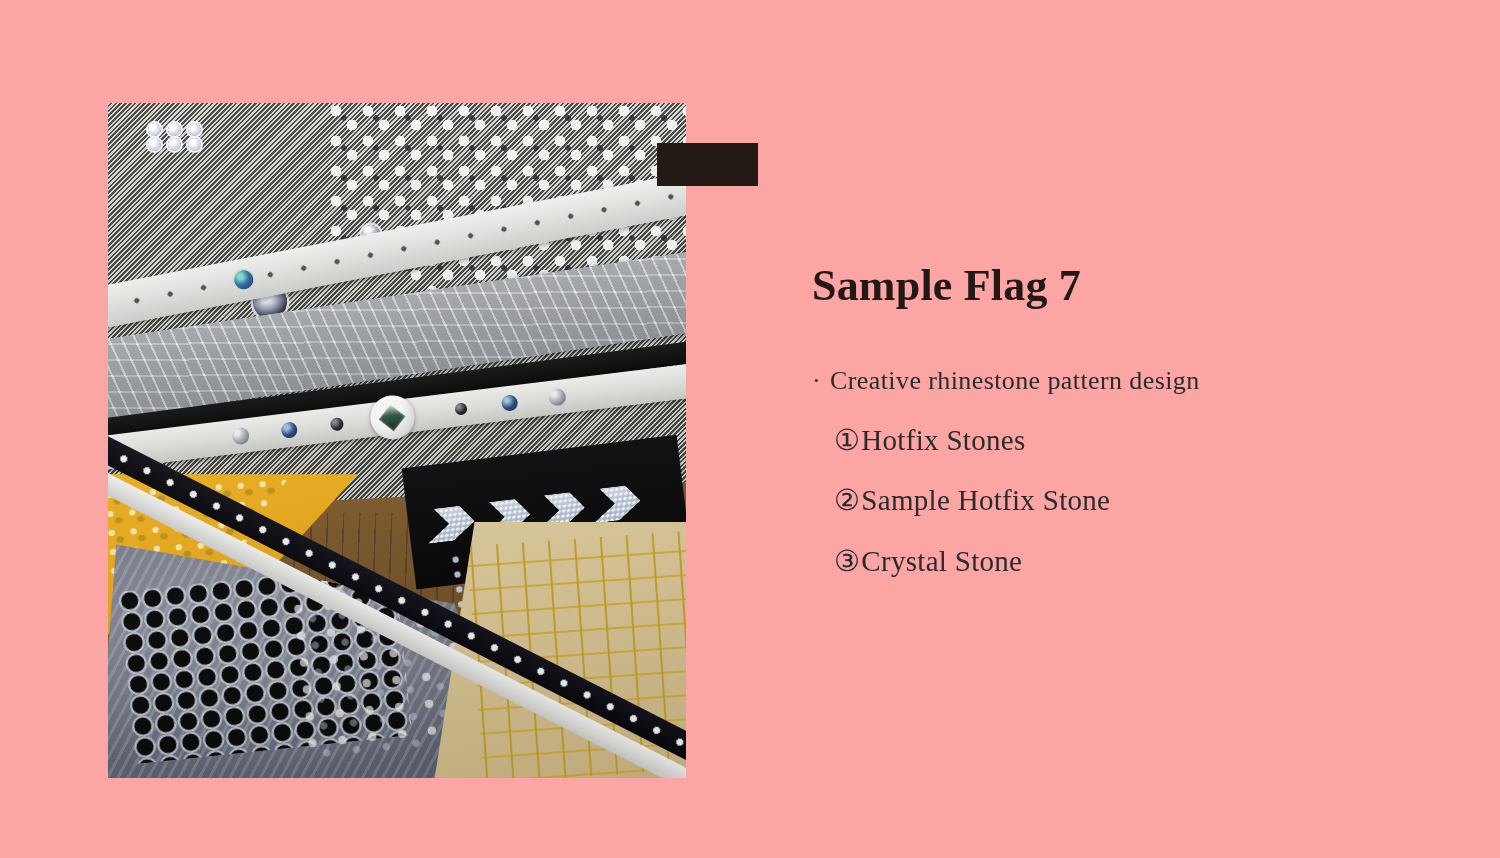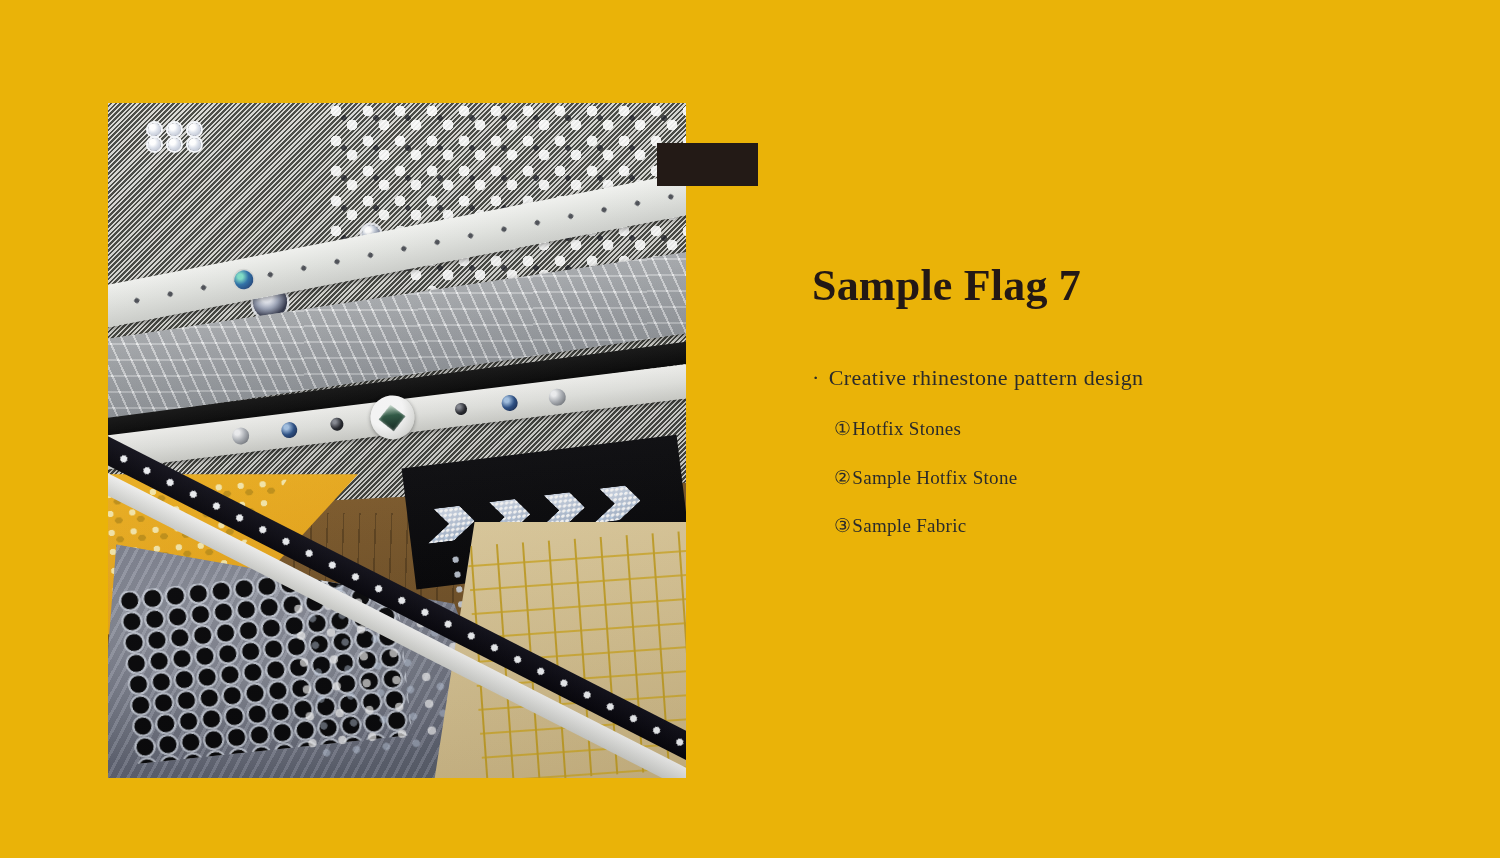--- a/index.html
+++ b/index.html
@@ -6,21 +6,21 @@
   * { margin:0; padding:0; box-sizing:border-box; }
   html, body {
     width:1500px; height:858px;
     background:#f7f8fb;
     font-family:"Liberation Serif", serif;
     overflow:hidden;
   }
   .slide {
     position:relative;
     width:1500px; height:858px;
-    background:#eab308;
+    background:#fca5a5;
   }
 
   
   .photo-frame {
     position:absolute;
     left:108px; top:103px;
     width:578px; height:675px;
     overflow:hidden;
     background:#8a8a84;
   }
@@ -284,28 +284,28 @@
     color:#231815;
     letter-spacing:.2px;
     white-space:nowrap;
   }
   .bullets {
     margin-top:55px;
     font-family:"Liberation Serif", serif;
     color:#2b2b2b;
   }
   .bullet-lead {
-    font-size:22px;
+    font-size:26px;
     line-height:1.2;
     letter-spacing:.4px;
     white-space:nowrap;
   }
   .bullet-lead .dot { margin-right:9px; }
   .sub {
-    font-size:19px;
+    font-size:29px;
     line-height:1.2;
     margin-top:26px;
     margin-left:22px;
     letter-spacing:.3px;
     white-space:nowrap;
   }
   .sub .num { margin-right:1px; }
 </style>
 </head>
 <body>
@@ -400,19 +400,19 @@
 
       <div class="sub">
         <span class="num">①</span><span>Hotfix Stones</span>
       </div>
 
       <div class="sub">
         <span class="num">②</span><span>Sample Hotfix Stone</span>
       </div>
 
       <div class="sub">
-        <span class="num">③</span><span>Sample Fabric</span>
+        <span class="num">③</span><span>Crystal Stone</span>
       </div>
 
     </div>
   </div>
 
 </div>
 
 </body></html>

